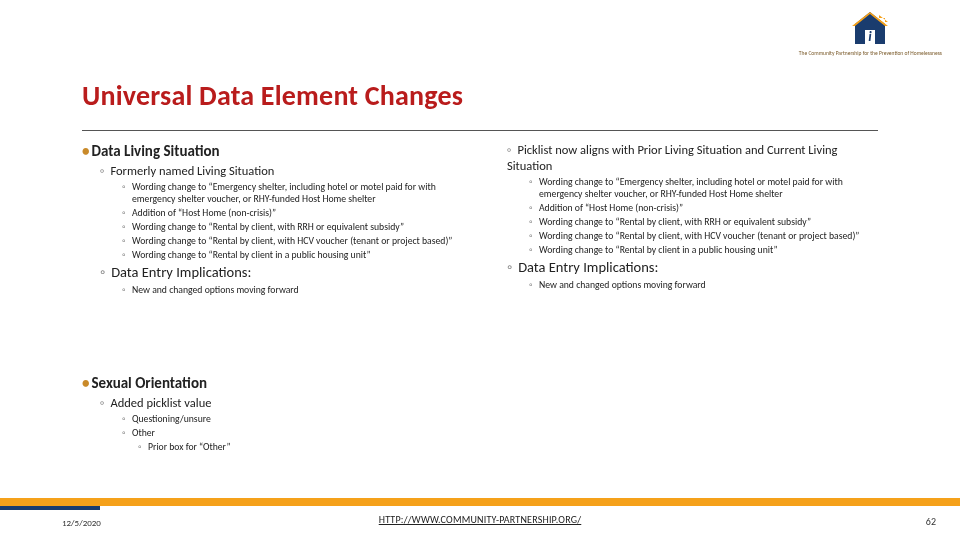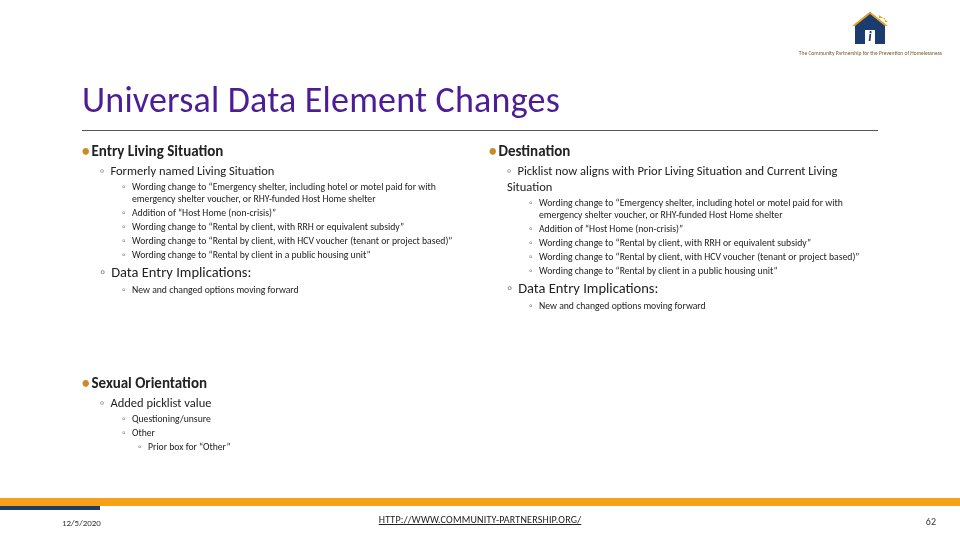--- a/index.html
+++ b/index.html
@@ -1,21 +1,21 @@
 <!DOCTYPE html>
 <html><head>
 <meta charset="utf-8">
 <style>
   * { margin: 0; padding: 0; box-sizing: border-box; }
   html, body { width: 960px; height: 540px; font-family: Calibri, "Segoe UI", Arial, sans-serif; background: #fff; color: #222; overflow: hidden; }
   .slide { position: relative; width: 960px; height: 540px; }
   .logo { position: absolute; top: 6px; right: 18px; text-align: center; }
   .logo svg { display: block; margin: 0 auto; }
   .logo-caption { font-size: 5.5px; line-height: 1.1; color: #7a5a2a; margin-top: 2px; }
-  .title { position: absolute; left: 82px; top: 78px; font-size: 36px; font-weight: 400; letter-spacing: 0.2px; color: #4c1d95; }
+  .title { position: absolute; left: 82px; top: 78px; font-size: 28px; font-weight: 700; letter-spacing: 0.2px; color: #b91c1c; }
   .title-underline { position: absolute; left: 82px; top: 130px; width: 796px; height: 1.4px; background: #555; }
   .content { position: absolute; left: 82px; top: 142px; width: 800px; display: flex; gap: 14px; }
   .col { width: 396px; }
   .h1 { font-size: 15px; font-weight: 700; color: #222; margin-bottom: 3px; }
   .h1 .bullet-dot { color: #c98a2a; margin-right: 2px; }
   .lvl2 { margin-left: 18px; font-size: 12.5px; line-height: 1.28; margin-bottom: 2px; }
   .lvl2 .ob { color: #888; margin-right: 6px; }
   .lvl2.big { font-size: 14.5px; margin-top: 2px; margin-bottom: 2px; }
   .lvl3 { margin-left: 40px; font-size: 9.7px; line-height: 1.28; position: relative; padding-left: 10px; margin-bottom: 1.5px; }
   .lvl3::before { content: "◦"; position: absolute; left: 0; color: #888; font-size: 10px; }
@@ -44,33 +44,32 @@
     <div class="logo-caption">The Community Partnership
 for the Prevention
 of Homelessness</div>
   </div>
 
   <div class="title">Universal Data Element Changes</div>
   <div class="title-underline"></div>
 
   <div class="content">
     <div class="col">
-      <div class="h1"><span class="bullet-dot">•</span><span>Entry Living Situation</span></div>
+      <div class="h1"><span class="bullet-dot">•</span><span>Data Living Situation</span></div>
       <div class="lvl2"><span class="ob">◦</span><span>Formerly named Living Situation</span></div>
       <div class="lvl3">Wording change to “Emergency shelter, including hotel or motel paid for with emergency shelter voucher, or RHY-funded Host Home shelter</div>
       <div class="lvl3">Addition of “Host Home (non-crisis)”</div>
       <div class="lvl3">Wording change to “Rental by client, with RRH or equivalent subsidy”</div>
       <div class="lvl3">Wording change to “Rental by client, with HCV voucher (tenant or project based)”</div>
       <div class="lvl3">Wording change to “Rental by client in a public housing unit”</div>
       <div class="lvl2 big"><span class="ob">◦</span><span>Data Entry Implications:</span></div>
       <div class="lvl3">New and changed options moving forward</div>
     </div>
 
     <div class="col">
-      <div class="h1"><span class="bullet-dot">•</span><span>Destination</span></div>
       <div class="lvl2"><span class="ob">◦</span><span>Picklist now aligns with Prior Living Situation and Current Living Situation</span></div>
       <div class="lvl3">Wording change to “Emergency shelter, including hotel or motel paid for with emergency shelter voucher, or RHY-funded Host Home shelter</div>
       <div class="lvl3">Addition of “Host Home (non-crisis)”</div>
       <div class="lvl3">Wording change to “Rental by client, with RRH or equivalent subsidy”</div>
       <div class="lvl3">Wording change to “Rental by client, with HCV voucher (tenant or project based)”</div>
       <div class="lvl3">Wording change to “Rental by client in a public housing unit”</div>
       <div class="lvl2 big"><span class="ob">◦</span><span>Data Entry Implications:</span></div>
       <div class="lvl3">New and changed options moving forward</div>
     </div>
   </div>

